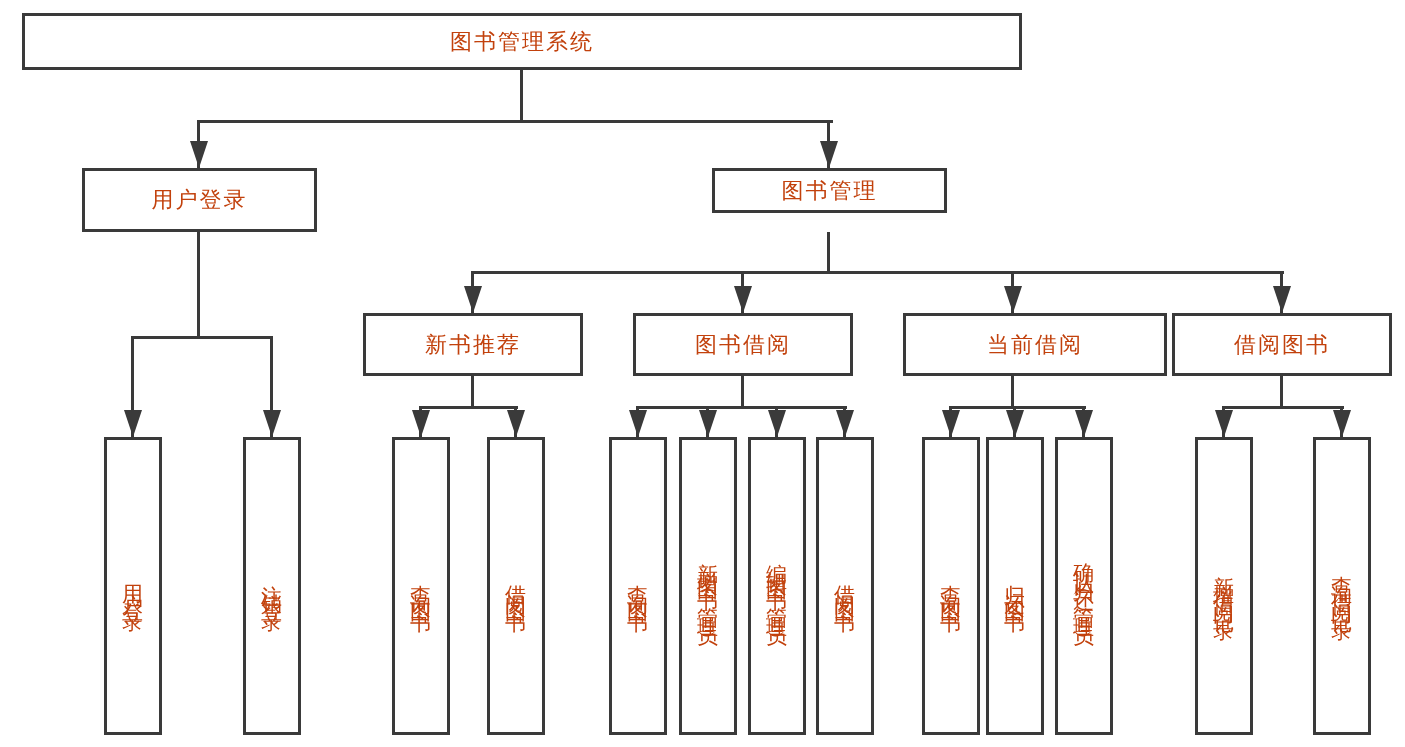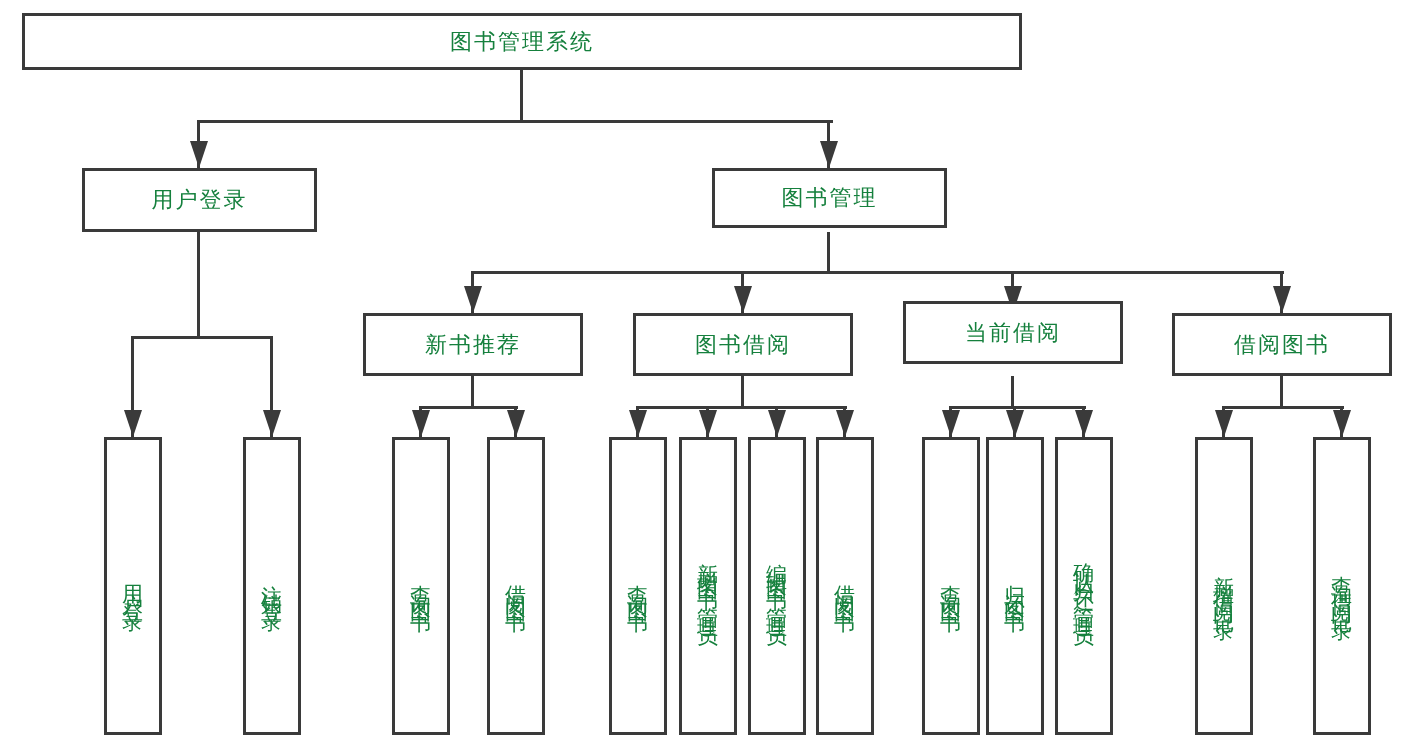--- a/index.html
+++ b/index.html
@@ -16,21 +16,21 @@
     overflow: hidden;
   }
   .box {
     position: absolute;
     box-sizing: border-box;
     border: 3px solid #3a3a3a;
     background: #ffffff;
     display: flex;
     align-items: center;
     justify-content: center;
-    color: #15803d;
+    color: #c2410c;
   }
   .h-label {
     font-size: 22px;
     letter-spacing: 2px;
     white-space: nowrap;
   }
   .leaf .vtext {
     writing-mode: vertical-rl;
     text-orientation: mixed;
     font-size: 21px;
@@ -78,21 +78,21 @@
   <div class="vline" style="left:520px; top:70px; height:52px;"></div>
   <div class="hline" style="left:197px; top:120px; width:636px;"></div>
   <div class="vline" style="left:197px; top:120px; height:48px;"></div>
   <div class="tri" style="left:190px; top:141px;"></div>
   <div class="vline" style="left:827px; top:120px; height:48px;"></div>
   <div class="tri" style="left:820px; top:141px;"></div>
 
   <div class="box" style="left:82px; top:168px; width:235px; height:64px;">
     <span class="h-label">用户登录</span>
   </div>
-  <div class="box" style="left:712px; top:168px; width:235px; height:60px;">
+  <div class="box" style="left:712px; top:168px; width:235px; height:45px;">
     <span class="h-label">图书管理</span>
   </div>
 
   <div class="vline" style="left:197px; top:232px; height:107px;"></div>
   <div class="hline" style="left:131px; top:336px; width:142px;"></div>
   <div class="vline" style="left:131px; top:336px; height:101px;"></div>
   <div class="tri" style="left:124px; top:410px;"></div>
   <div class="vline" style="left:270px; top:336px; height:101px;"></div>
   <div class="tri" style="left:263px; top:410px;"></div>
 
@@ -106,21 +106,21 @@
   <div class="tri" style="left:1004px; top:286px;"></div>
   <div class="vline" style="left:1280px; top:271px; height:42px;"></div>
   <div class="tri" style="left:1273px; top:286px;"></div>
 
   <div class="box" style="left:633px; top:313px; width:220px; height:63px;">
     <span class="h-label">图书借阅</span>
   </div>
   <div class="box" style="left:363px; top:313px; width:220px; height:63px;">
     <span class="h-label">新书推荐</span>
   </div>
-  <div class="box" style="left:903px; top:301px; width:220px; height:63px;">
+  <div class="box" style="left:903px; top:313px; width:264px; height:63px;">
     <span class="h-label">当前借阅</span>
   </div>
   <div class="box" style="left:1172px; top:313px; width:220px; height:63px;">
     <span class="h-label">借阅图书</span>
   </div>
 
   <div class="vline" style="left:471px; top:376px; height:33px;"></div>
   <div class="vline" style="left:741px; top:376px; height:33px;"></div>
   <div class="vline" style="left:1011px; top:376px; height:33px;"></div>
   <div class="vline" style="left:1280px; top:376px; height:33px;"></div>

